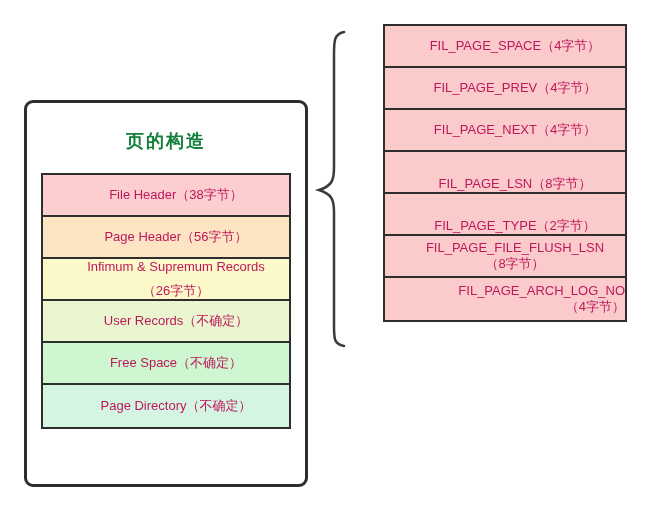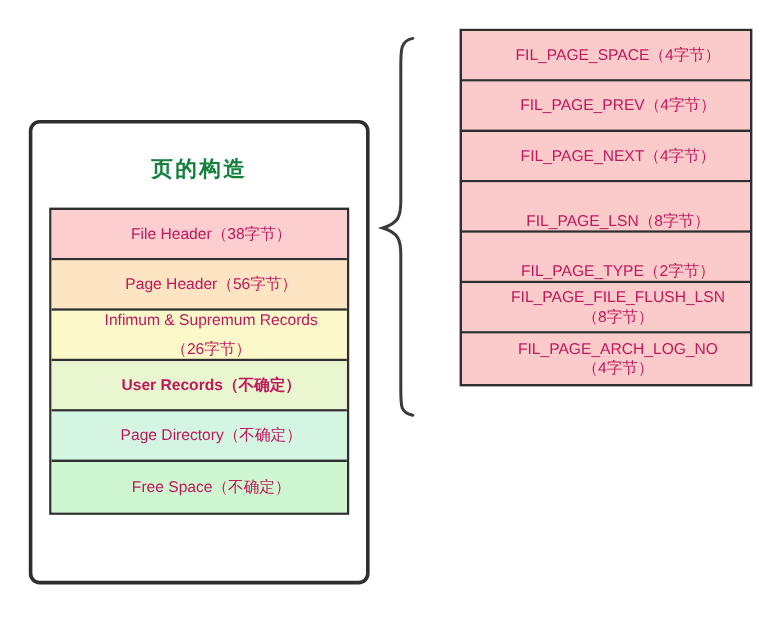--- a/index.html
+++ b/index.html
@@ -55,28 +55,28 @@
       <div class="row" style="background: rgb(252, 206, 208);">
         <span>File Header（38字节）</span>
       </div>
       <div class="row" style="background: rgb(253, 228, 194); text-align: right;">
         <span>Page Header（56字节）</span>
       </div>
       <div class="row" style="background: rgb(251, 248, 201); justify-content: space-between;">
         <span>Infimum &amp; Supremum Records</span>
         <span>（26字节）</span>
       </div>
-      <div class="row" style="background: rgb(234, 246, 207); font-weight: bold;">
+      <div class="row" style="background: rgb(234, 246, 207);">
         <span>User Records（不确定）</span>
+      </div>
+      <div class="row" style="background: rgb(206, 247, 209);">
+        <span>Free Space（不确定）</span>
       </div>
       <div class="row" style="background: rgb(213, 245, 227);">
         <span>Page Directory（不确定）</span>
-      </div>
-      <div class="row" style="background: rgb(206, 247, 209);">
-        <span>Free Space（不确定）</span>
       </div>
     </div>
   </div>
 
   <svg class="brace" width="42" height="322" viewBox="0 0 42 322" aria-hidden="true">
     <path d="M33 4 C 23 6, 23 13, 23 27 L 23 140 C 23 152, 21 158, 8 162 C 21 166, 23 172, 23 184 L 23 297 C 23 311, 23 316, 33 318" fill="none" stroke="#3a3a3a" stroke-width="2.5" stroke-linecap="round"></path>
   </svg>
 
   <div class="stack right-stack">
     <div class="row" style="background: rgb(251, 202, 202);">
@@ -91,19 +91,19 @@
     <div class="row" style="background: rgb(251, 202, 202); justify-content: flex-end;">
       <span>FIL_PAGE_LSN（8字节）</span>
     </div>
     <div class="row" style="background: rgb(251, 202, 202); justify-content: flex-end;">
       <span>FIL_PAGE_TYPE（2字节）</span>
     </div>
     <div class="row" style="background: rgb(251, 202, 202); align-items: center;">
       <span>FIL_PAGE_FILE_FLUSH_LSN</span>
       <span>（8字节）</span>
     </div>
-    <div class="row" style="background: rgb(251, 202, 202);">
+    <div class="row" style="background: rgb(251, 202, 202); align-items: flex-end;">
       <span>FIL_PAGE_ARCH_LOG_NO</span>
       <span>（4字节）</span>
     </div>
   </div>
 
 </div>
 
 </body></html>

